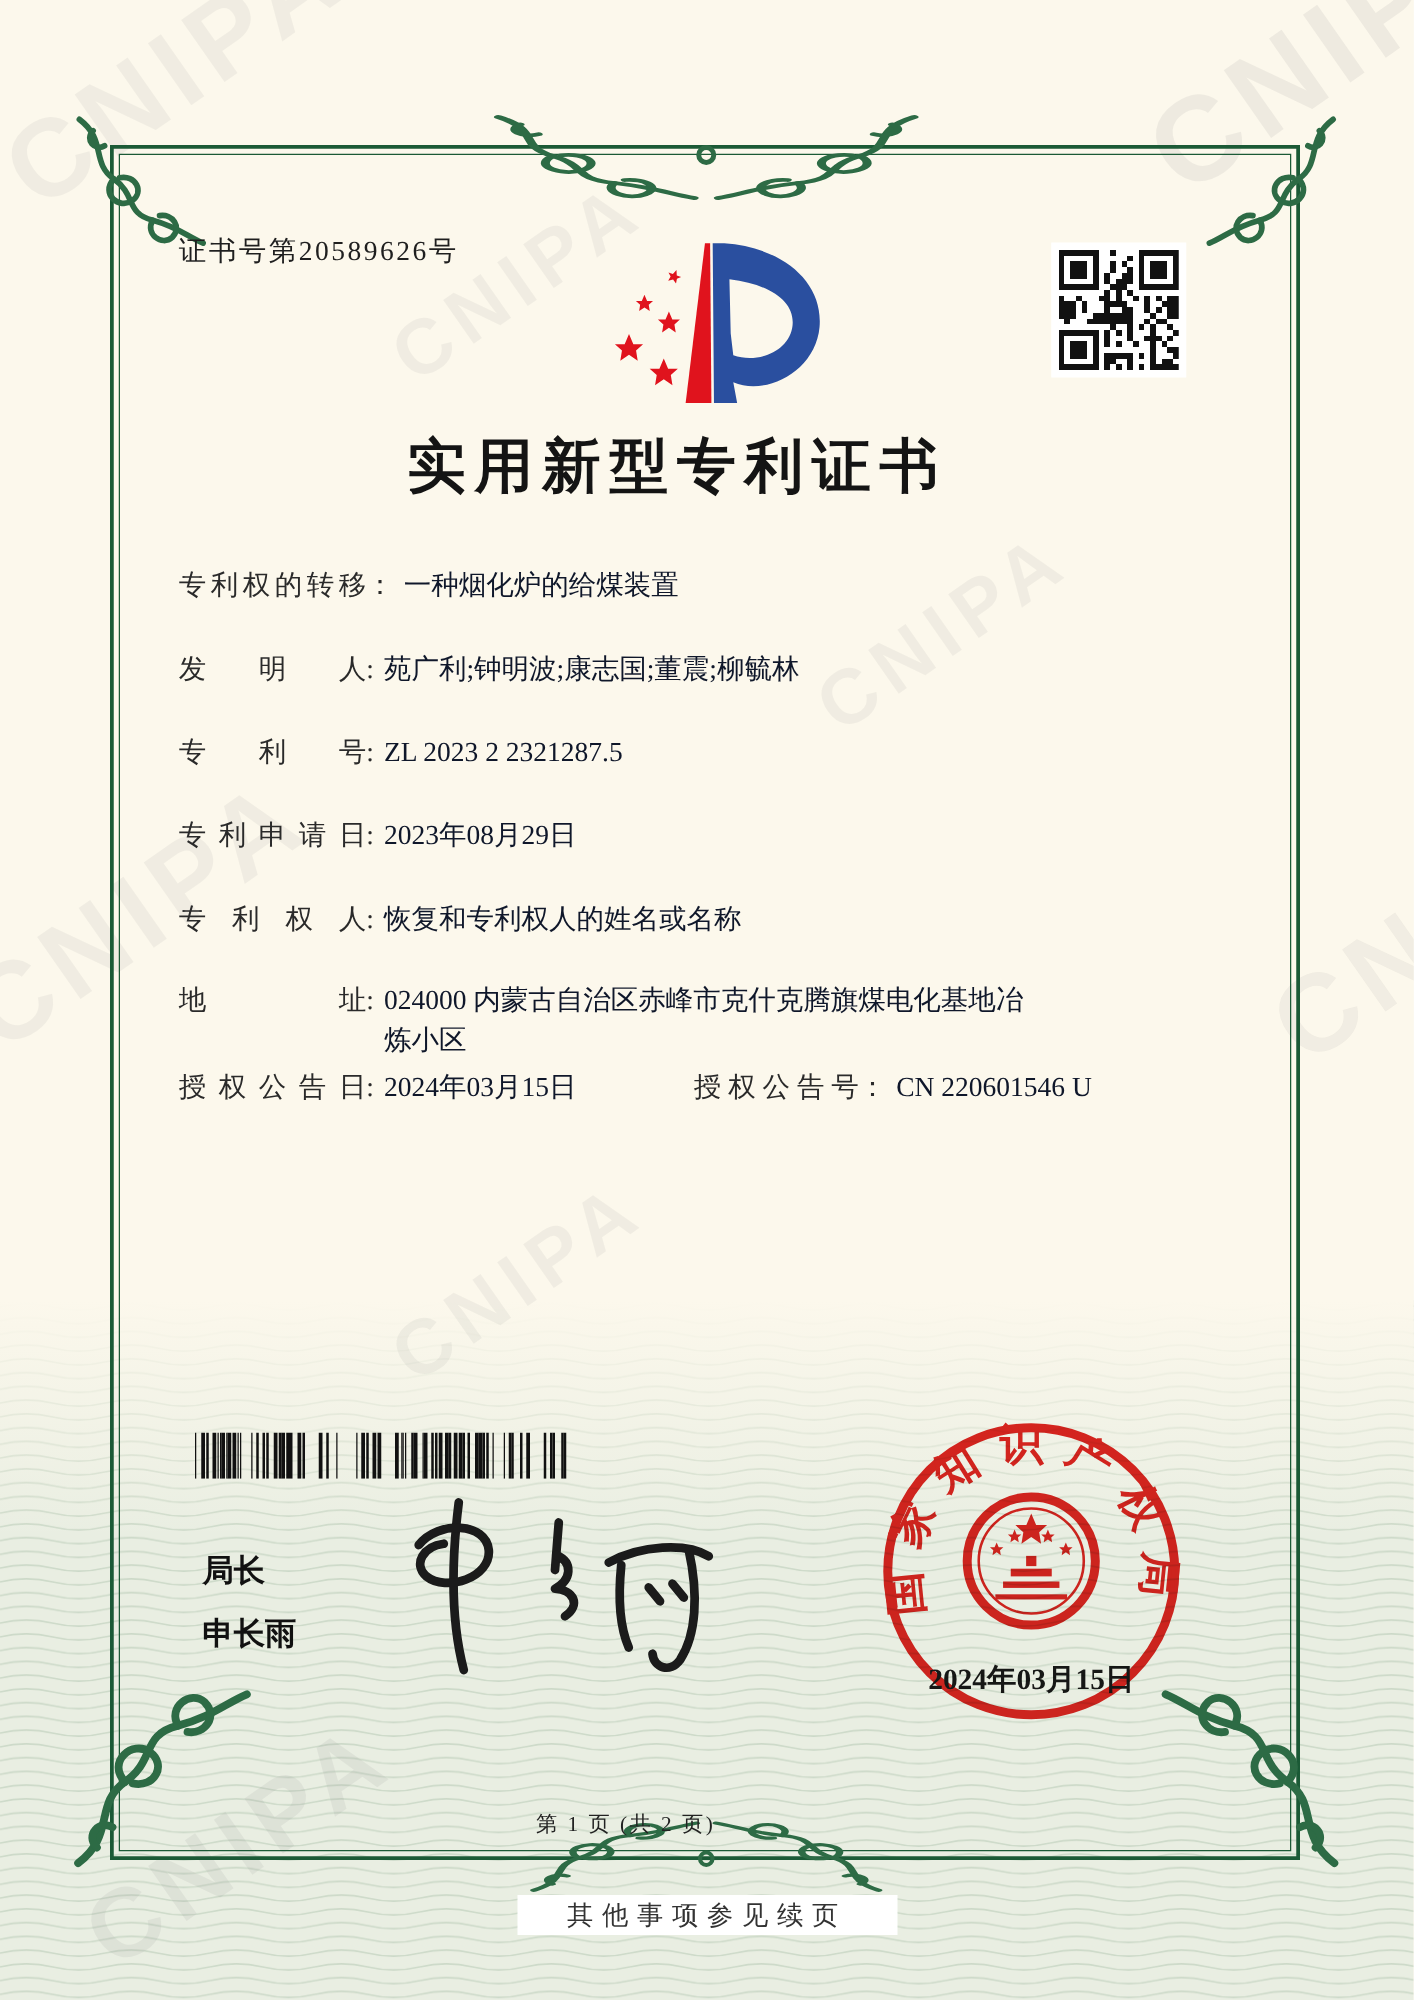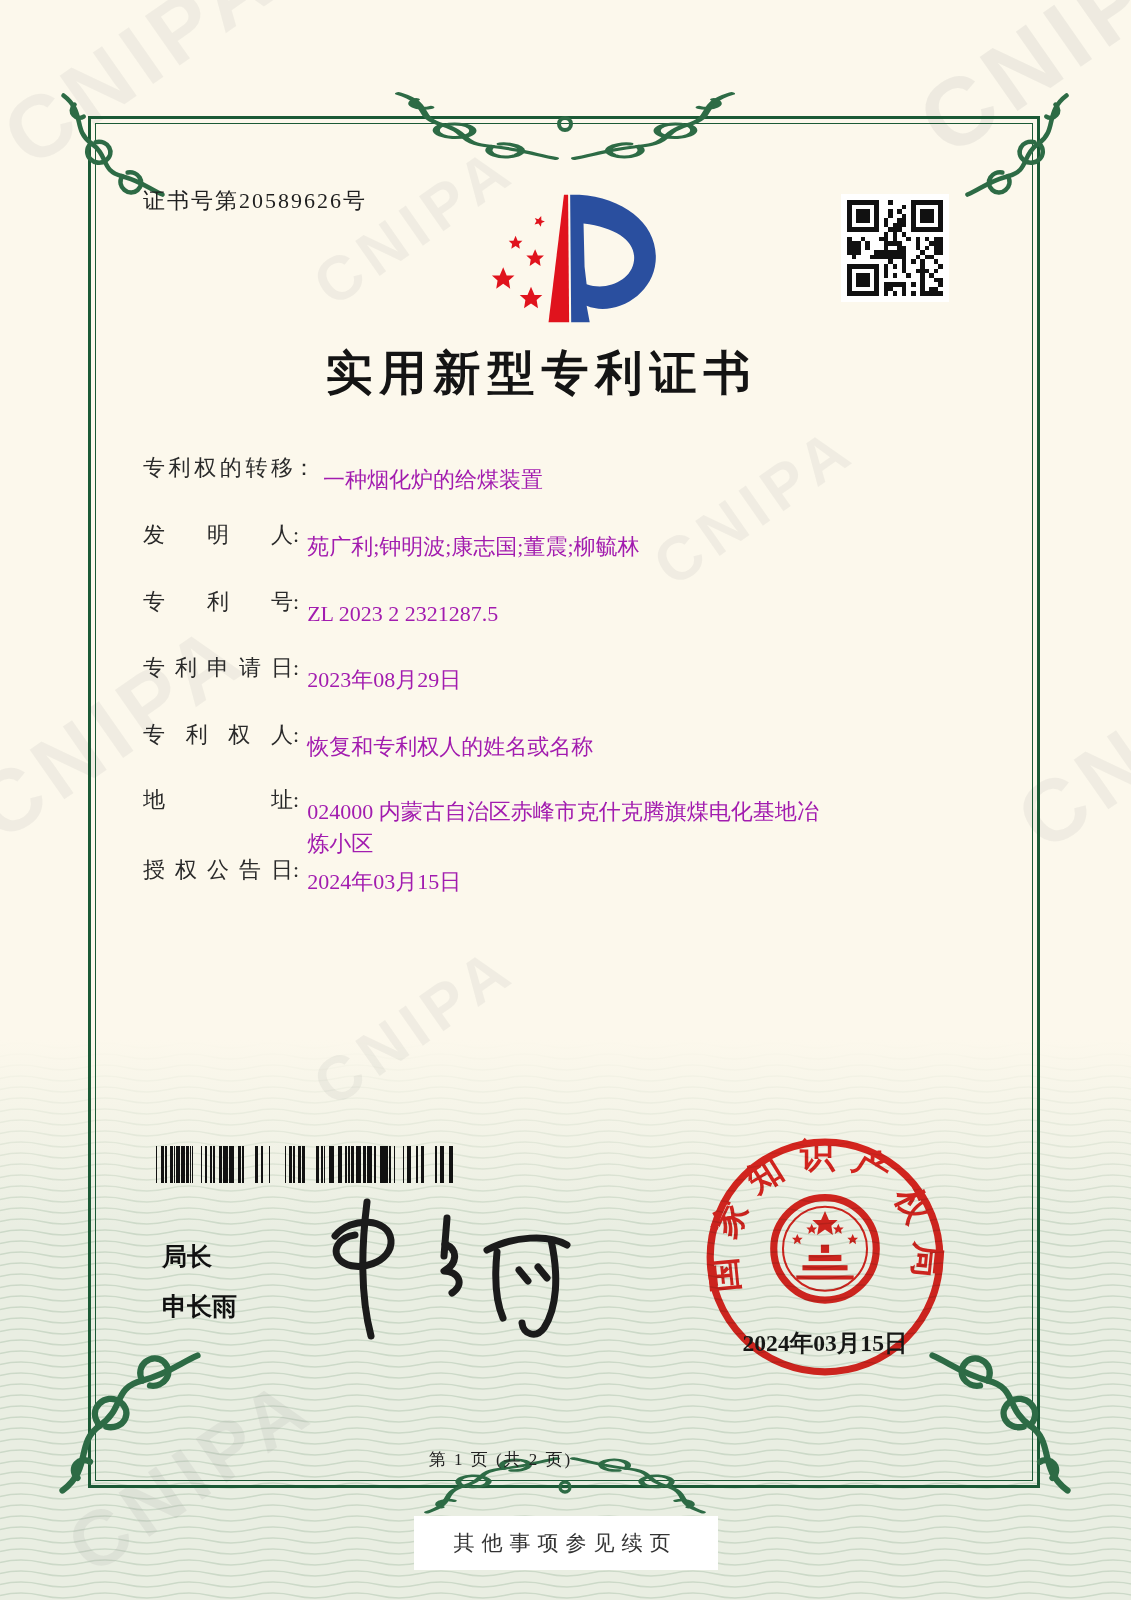--- a/index.html
+++ b/index.html
@@ -25,40 +25,40 @@
   .cert-no{position:absolute;left:143px;top:186px;font-size:22px;letter-spacing:2px;z-index:4;text-align:right;}
   .logo{position:absolute;left:462px;top:180px;z-index:4;}
   .qr{position:absolute;left:841px;top:194px;width:96px;height:96px;background:#fff;
     padding:6px;z-index:4;}
   .doc-title{position:absolute;left:0;top:342px;width:1131px;text-align:center;z-index:4;
     font-size:47px;font-weight:bold;letter-spacing:7px;transform:translateX(-24px);color:#141414;}
   
   .frow{position:absolute;left:143px;width:860px;font-size:22px;line-height:32px;z-index:4;color:#2a2a2a;}
   .flabel{display:inline-block;width:150px;text-align:justify;text-align-last:justify;vertical-align:top;}
   .fcolon{display:inline-block;vertical-align:top;}
-  .fvalue{display:inline-block;margin-left:8px;vertical-align:top;color:#a21caf;margin-top:12px;}
+  .fvalue{display:inline-block;margin-left:8px;vertical-align:top;color:#0f172a;}
   .addr .fvalue{width:532px;}
   .grant2{position:absolute;left:412px;top:0;}
   .grant2 .flabel{width:132px;}
   
   .body-text{position:absolute;left:143px;top:898px;width:846px;z-index:4;
     font-size:21px;line-height:40px;text-align:justify;color:#1c1c1c;}
   .body-text p{margin:0 0 10px 0;text-indent:2em;}
   
   .barcode{position:absolute;left:154px;top:1146px;z-index:4;}
   .sig-svg{position:absolute;left:295px;top:1188px;z-index:4;}
   .sig-label{position:absolute;left:162px;z-index:4;font-family:"Liberation Sans",sans-serif;
     font-weight:600;font-size:25px;color:#111;}
   .sig-title{top:1240px;}
   .sig-name{top:1290px;}
   .seal{position:absolute;left:702px;top:1134px;z-index:5;mix-blend-mode:multiply;}
   .page-info{position:absolute;left:0;top:1448px;width:1001px;text-align:center;z-index:4;
     font-size:17px;letter-spacing:2px;color:#222;}
   .note-box{position:absolute;left:50%;top:1516px;transform:translateX(-50%);z-index:4;
-    background:#ffffff;padding:13px 40px;font-size:21px;letter-spacing:7px;color:#333;}
+    background:#ffffff;padding:2px 40px;font-size:21px;letter-spacing:7px;color:#333;}
 </style>
 </head>
 <body>
 
 <svg width="0" height="0" style="position:absolute">
   <defs>
     <path id="star5" d="M0,-10 L2.94,-3.09 L9.51,-3.09 L4.76,1.18 L5.88,8.09 L0,4 L-5.88,8.09 L-4.76,1.18 L-9.51,-3.09 L-2.94,-3.09 Z"></path>
     <g id="curl" fill="none" stroke="#2d6b45" stroke-width="5" stroke-linecap="round">
       <path d="M6 114 C30 96 16 76 36 62 C56 48 46 32 70 26 C92 20 100 12 114 6"></path>
       <path d="M36 62 c-12 -13 5 -27 16 -19 c11 8 3 23 -11 20"></path>
@@ -282,20 +282,23 @@
   <span class="flabel">专利申请日</span><span class="fcolon">:</span><span class="fvalue">2023年08月29日</span>
 </div>
 <div class="frow" style="top:719px">
   <span class="flabel">专利权人</span><span class="fcolon">:</span><span class="fvalue">恢复和专利权人的姓名或名称</span>
 </div>
 <div class="frow addr" style="top:784px">
   <span class="flabel">地址</span><span class="fcolon">:</span><span class="fvalue">024000 内蒙古自治区赤峰市克什克腾旗煤电化基地冶炼小区</span>
 </div>
 <div class="frow" style="top:854px">
   <span class="flabel">授权公告日</span><span class="fcolon">:</span><span class="fvalue">2024年03月15日</span>
+  <span class="grant2">
+    <span class="flabel">授权公告号</span><span class="fcolon">：</span><span class="fvalue">CN 220601546 U</span>
+  </span>
 </div>
 
 <div class="body-text">
 </div>
 
 <svg class="barcode" width="306" height="37" viewBox="0 0 306 37" fill="#111">
   <g>
       <rect x="2" y="0" width="1" height="37"></rect>
       <rect x="7" y="0" width="3" height="37"></rect>
       <rect x="11" y="0" width="2" height="37"></rect>

